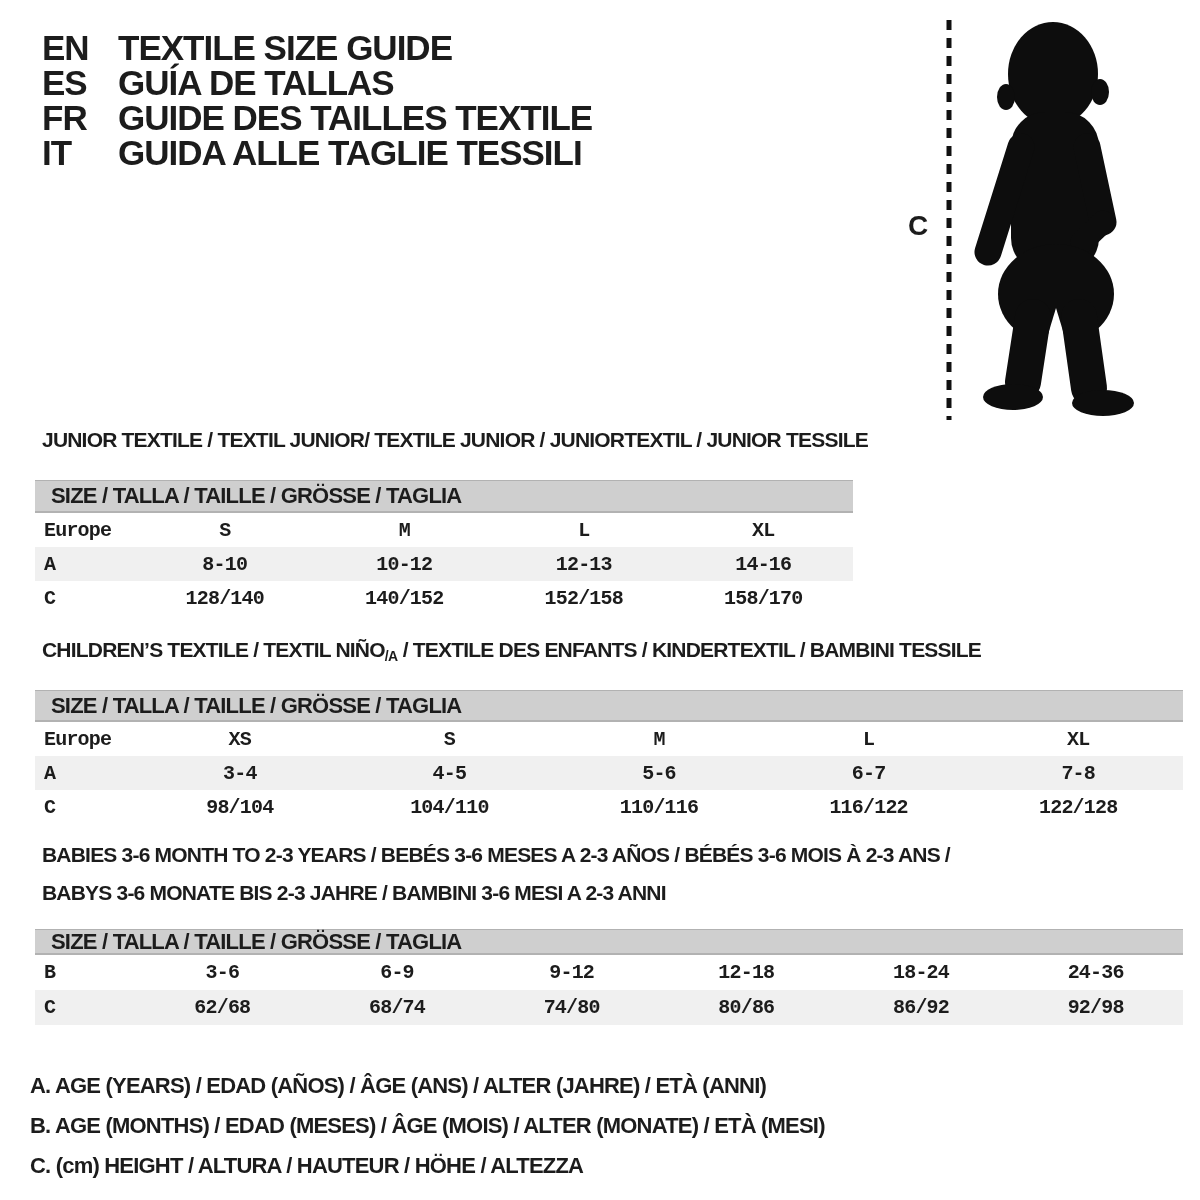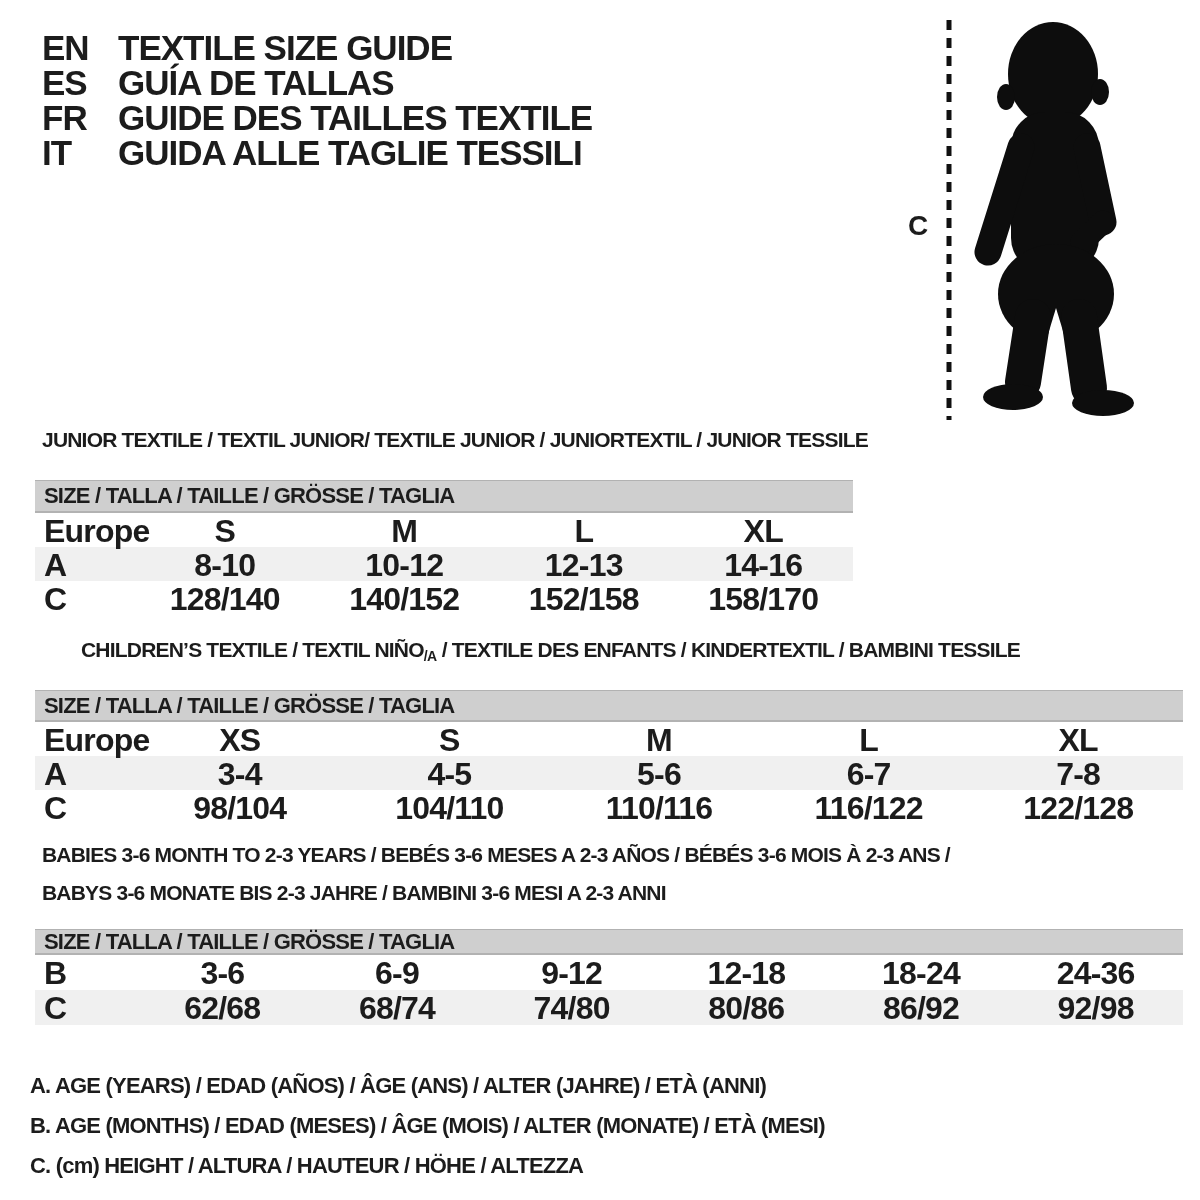--- a/index.html
+++ b/index.html
@@ -31,38 +31,38 @@
   .silhouette{position:absolute;left:60px;top:12px;}
   
   .sec-title{position:absolute;left:42px;font-size:21px;letter-spacing:-0.8px;white-space:nowrap;text-align:center;}
   .sec-title .tsub{font-size:14px;vertical-align:-4px;letter-spacing:-0.5px;}
   .tbl{position:absolute;left:35px;}
   .size-bar{
     background:var(--bar);
     border-top:1px solid var(--bar-edge);
     border-bottom:2px solid var(--bar-edge);
     display:flex;align-items:center;
-    padding-left:9px;
+    padding-left:16px;
     font-size:22px;letter-spacing:-0.8px;white-space:nowrap;
   }
-  .trow{display:grid;align-items:center;font-size:32px;letter-spacing:-0.8px;}
+  .trow{display:grid;align-items:center;font-size:20px;letter-spacing:-0.8px;font-family:Liberation Mono, monospace;}
   .trow.shaded{background:var(--shade);}
   .tlabel{padding-left:9px;text-align:left;}
   .tcell{text-align:center;}
   #tbl-junior{width:818px;top:480px;}
   #tbl-junior .size-bar{height:33px;}
   #tbl-junior .trow{height:34px;}
   #tbl-children{width:1148px;top:690px;}
   #tbl-children .size-bar{height:32px;}
   #tbl-children .trow{height:34px;}
   #tbl-babies{width:1148px;top:929px;}
   #tbl-babies .size-bar{height:26px;}
   #tbl-babies .trow{height:35px;}
   #title-junior{top:428px;}
-  #title-children{top:638px;margin-left:39px;}
+  #title-children{top:638px;}
   #title-babies-1{top:843px;}
   #title-babies-2{top:881px;}
   
   .legend{position:absolute;left:30px;top:1066px;}
   .legend-row{height:40px;display:flex;align-items:center;font-size:22px;letter-spacing:-0.8px;white-space:nowrap;}
 </style>
 </head>
 <body>
 
 <div class="lang-header">

